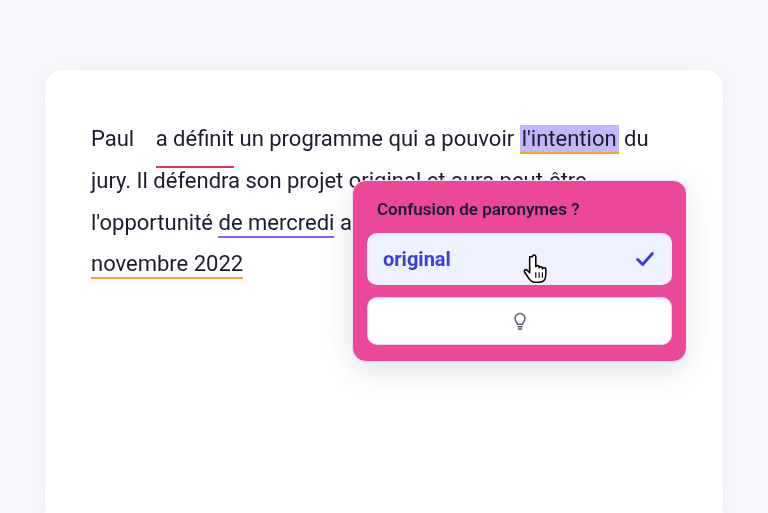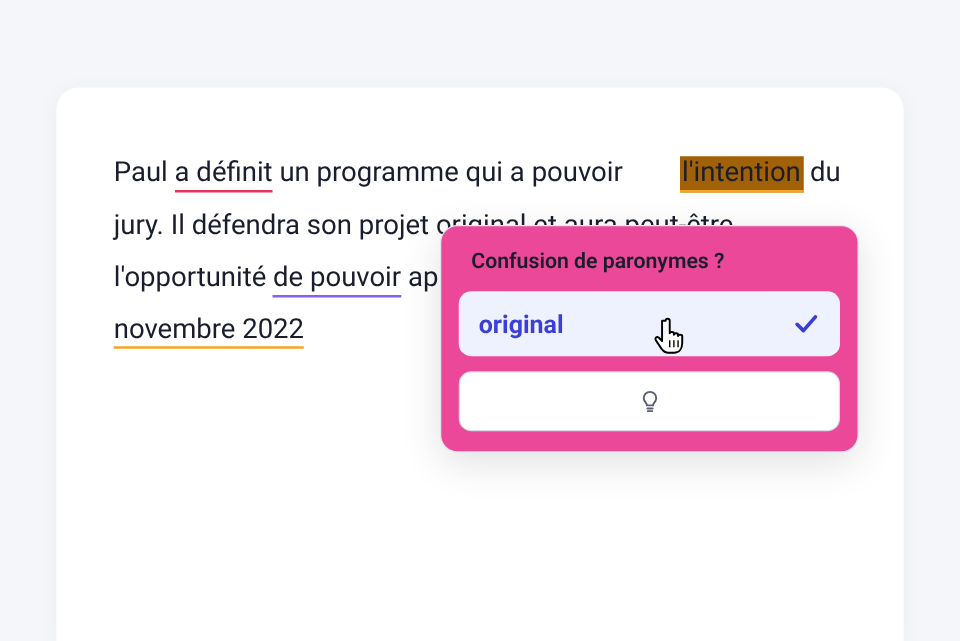--- a/index.html
+++ b/index.html
@@ -23,31 +23,31 @@
       padding: 48px 46px;
     }
     .text-body {
       font-size: 22px;
       line-height: 1.9;
       color: #1a1d2e;
       font-weight: 400;
     }
     .ul-red {
       border-bottom: 2.5px solid #e6355c;
-      padding-bottom: 1px;
+      padding-bottom: 15px;
+      margin-left: 16px;
     }
     .ul-orange {
       border-bottom: 2.5px solid #f5a623;
       padding-bottom: 1px;
     }
     .hl-yellow {
-      background: #a16207;
+      background: #c4b5fd;
       border-bottom: 2.5px solid #f5a623;
       padding: 1px 2px;
-      margin-left: 40px;
     }
     .ul-purple {
       border-bottom: 2.5px solid #8b5cf6;
       padding-bottom: 1px;
     }
     .popup {
       position: absolute;
       top: 180px;
       left: 352px;
       width: 335px;
@@ -109,21 +109,21 @@
       width: 36px;
       height: 40px;
       pointer-events: none;
     }
   </style>
 </head>
 <body>
 
 <div class="editor-card">
   <div class="text-body">
-    <span>Paul </span><span class="ul-red">a définit</span><span> un programme qui a pouvoir </span><span class="hl-yellow">l'intention</span><span> du jury. Il défendra son projet original et aura peut-être l'opportunité </span><span class="ul-purple">de pouvoir</span><span> approfondir le sujet le </span><span class="ul-orange">mercredi 17 novembre 2022</span>
+    <span>Paul </span><span class="ul-red">a définit</span><span> un programme qui a pouvoir </span><span class="hl-yellow">l'intention</span><span> du jury. Il défendra son projet original et aura peut-être l'opportunité </span><span class="ul-purple">de mercredi</span><span> approfondir le sujet le </span><span class="ul-orange">mercredi 17 novembre 2022</span>
   </div>
 </div>
 
 <div class="popup">
   <div class="popup-title">Confusion de paronymes ?</div>
   <div class="suggestion-row">
     <span class="suggestion-word">original</span>
     <svg class="check-icon" viewBox="0 0 24 24" fill="none" stroke="#3b3fd6" stroke-width="3.2" stroke-linecap="round" stroke-linejoin="round">
       <polyline points="4 12.5 9.5 18 20 6"></polyline>
     </svg>

